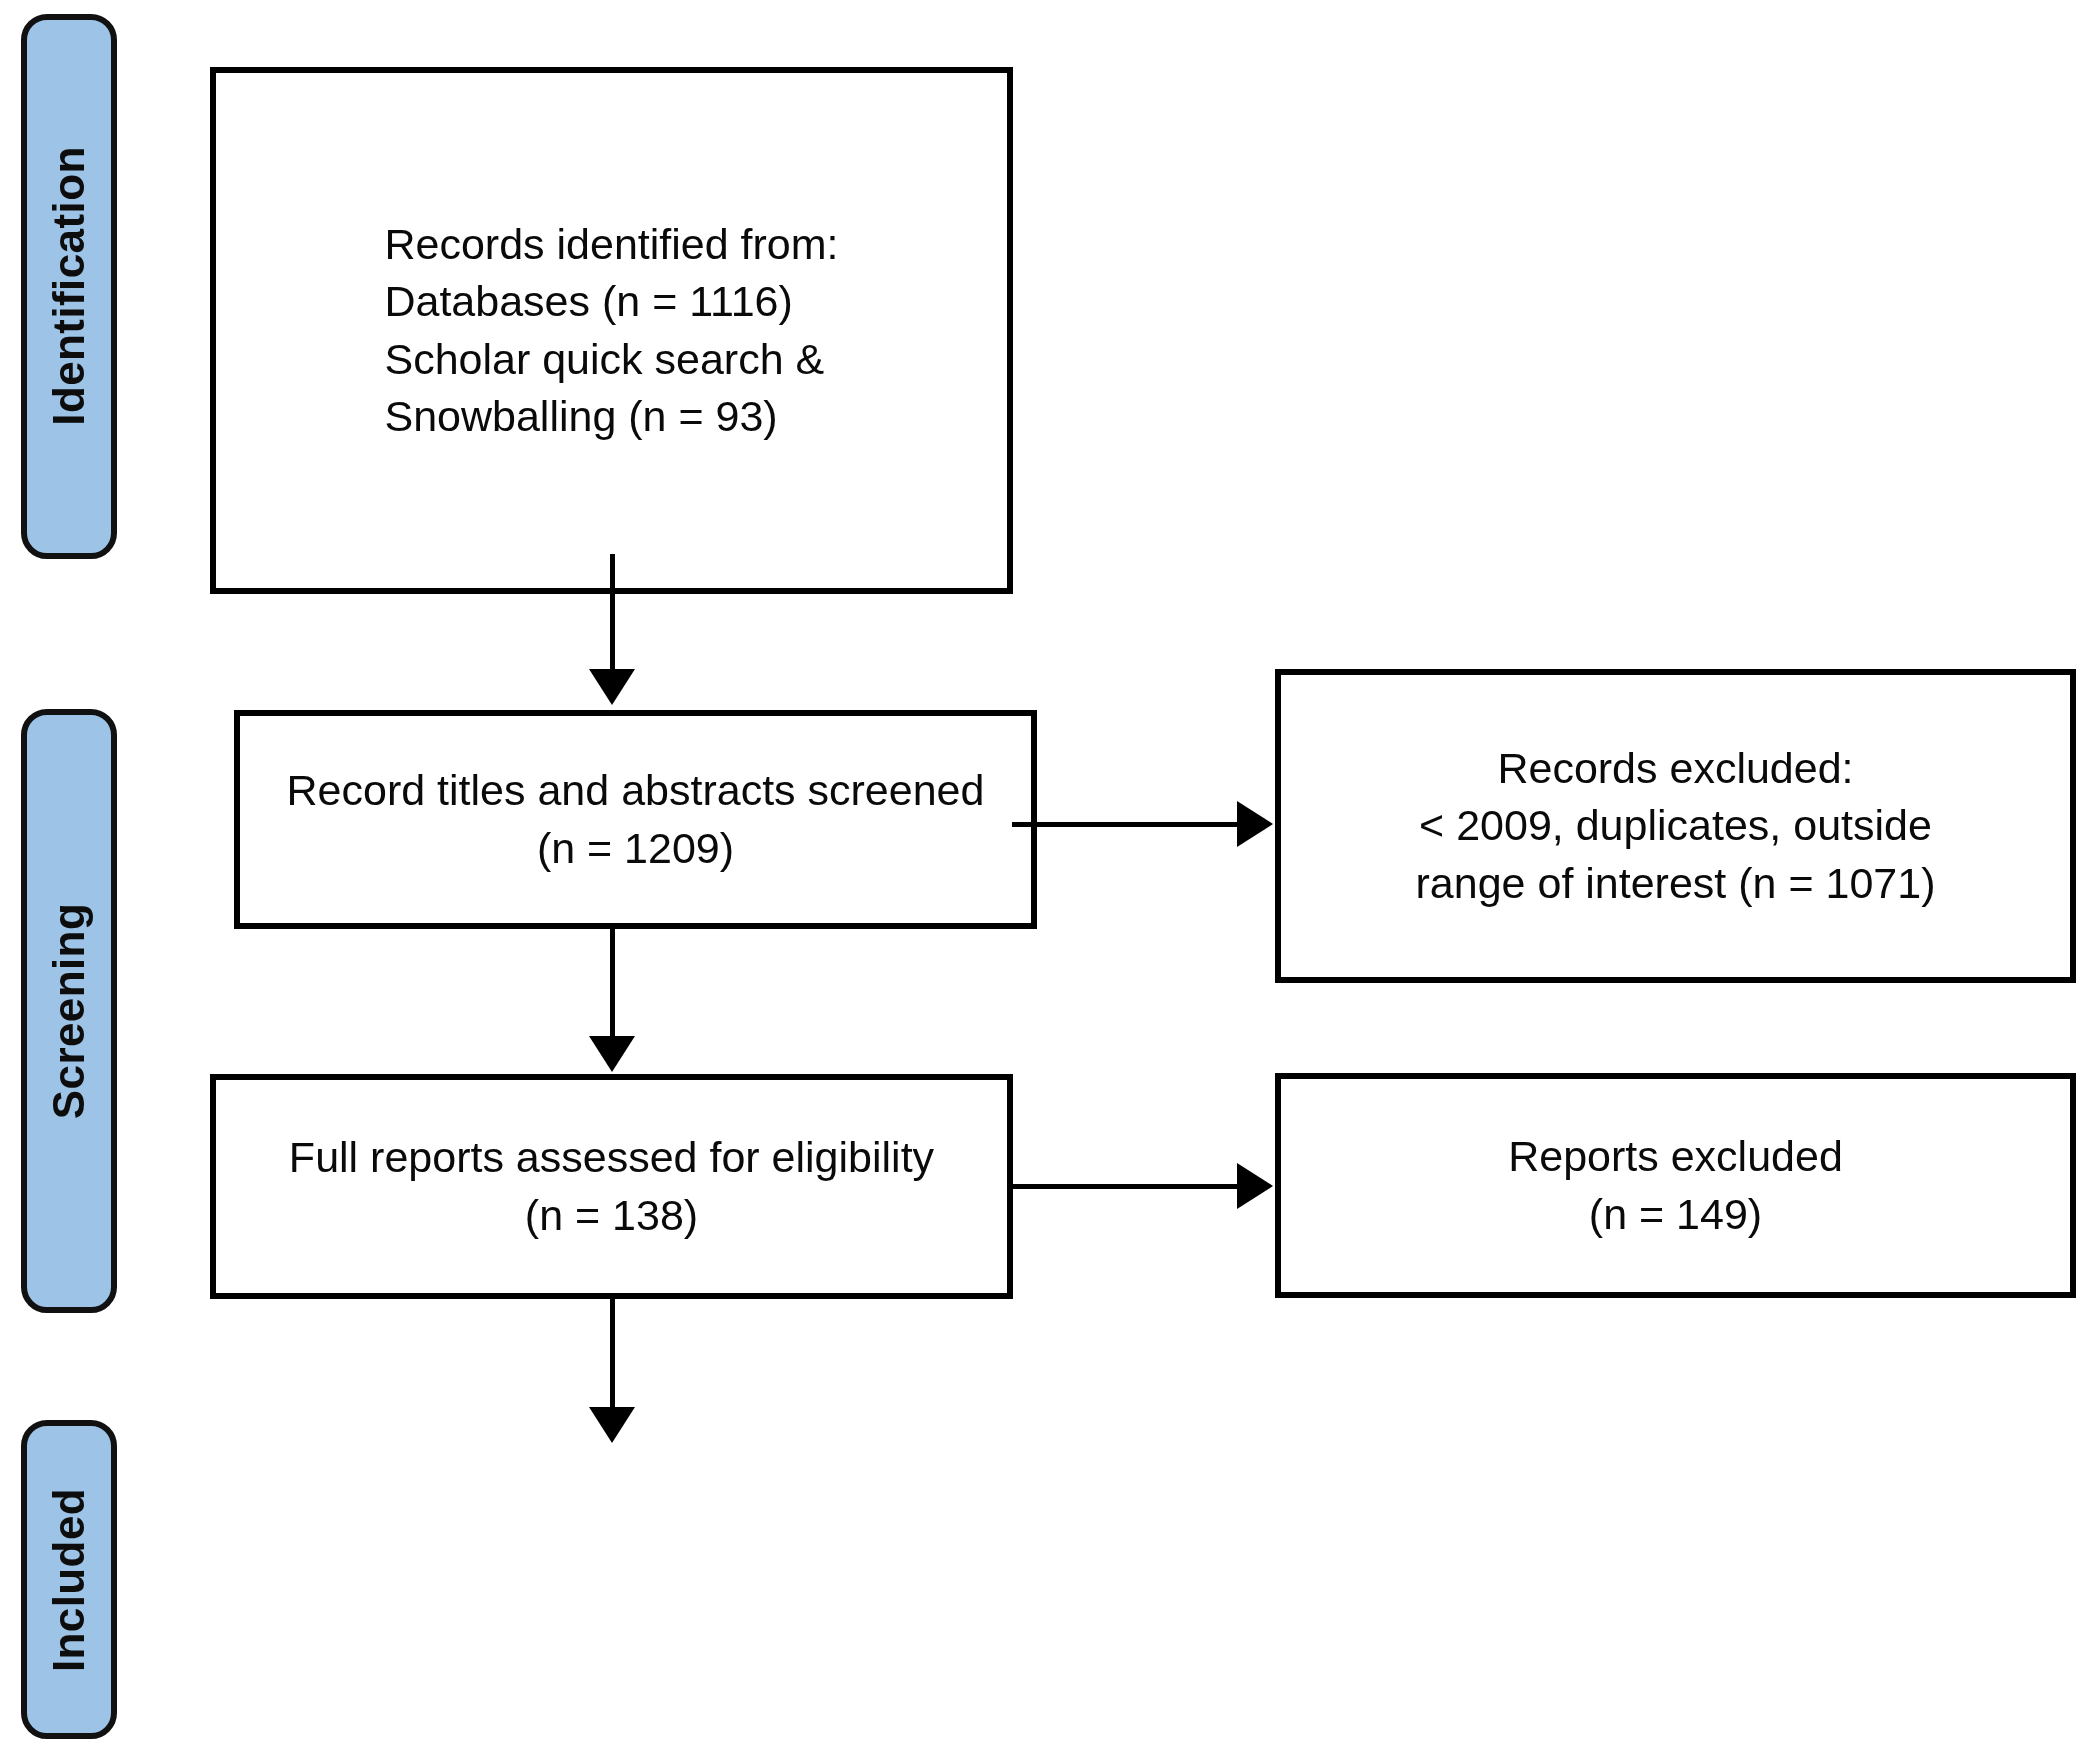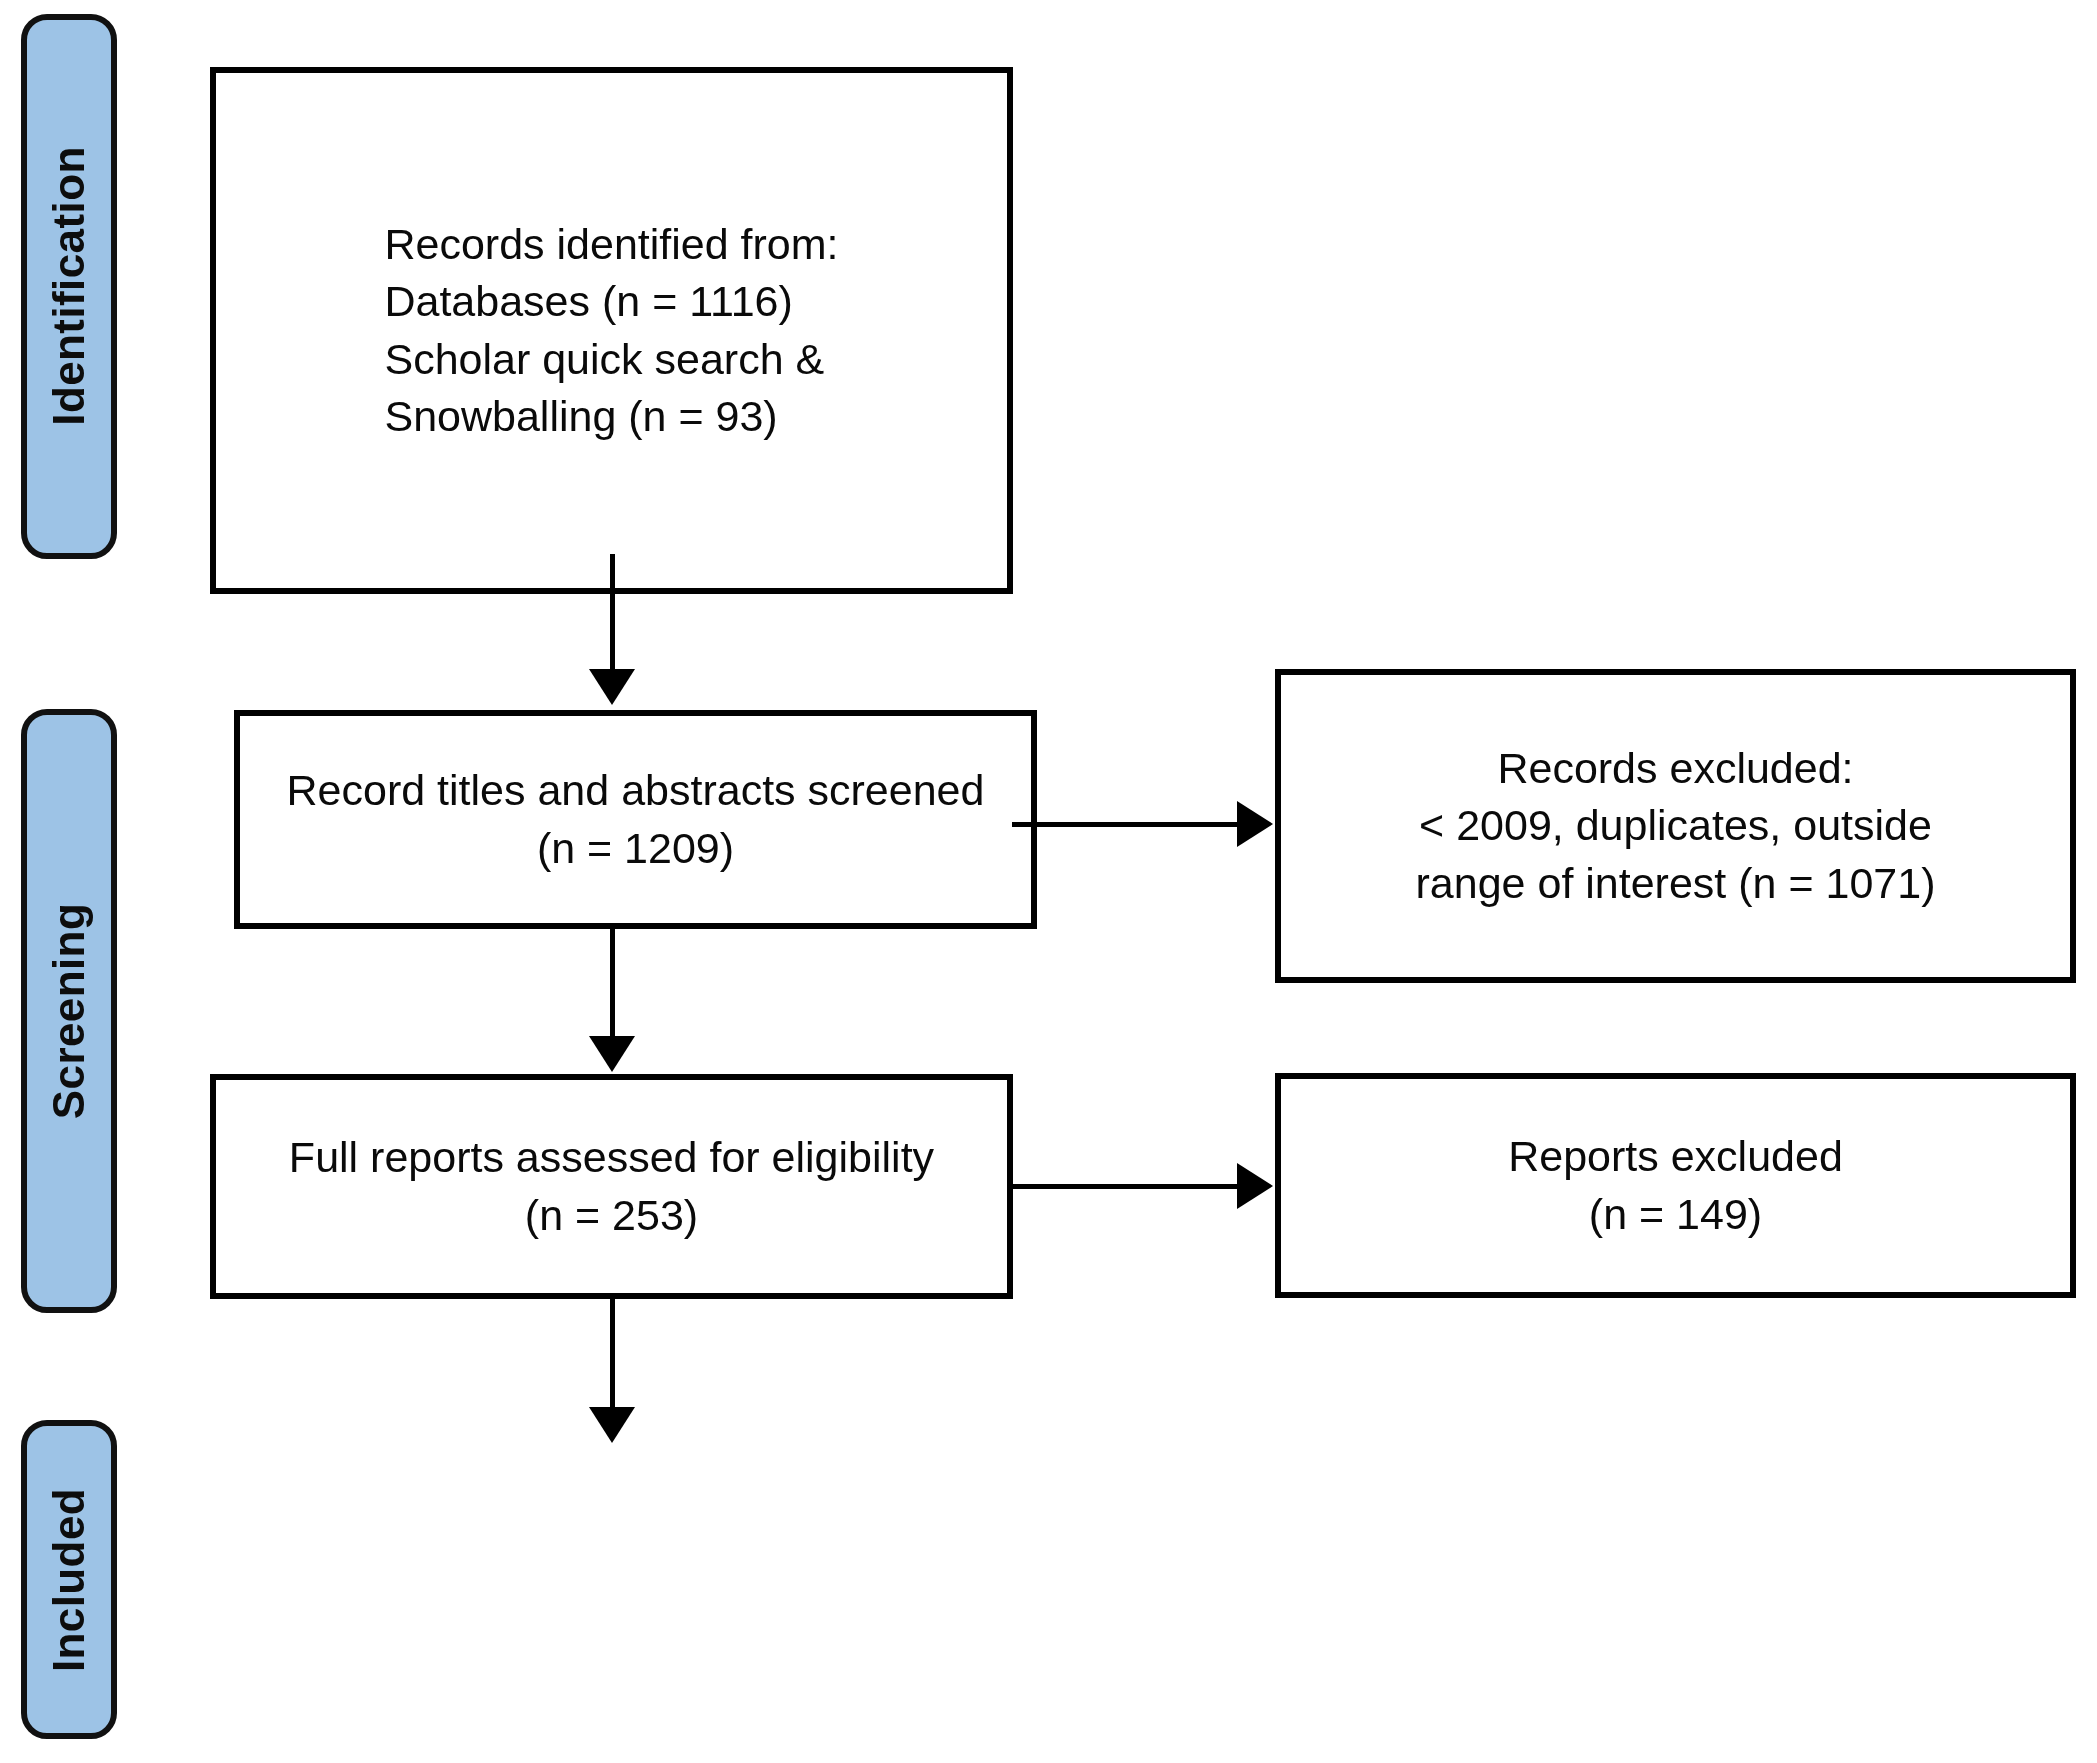--- a/index.html
+++ b/index.html
@@ -130,21 +130,21 @@
     <div class="box-text">Records excluded:
 &lt; 2009, duplicates, outside
 range of interest (n = 1071)</div>
   </div>
 
   <div class="v-line" style="left:610px; top:929px; height:110px;"></div>
   <div class="v-arrowhead" style="left:589px; top:1036px;"></div>
 
   <div class="box" style="left:210px; top:1074px; width:803px; height:225px;">
     <div class="box-text">Full reports assessed for eligibility
-(n = 253)</div>
+(n = 138)</div>
   </div>
 
   <div class="h-line" style="left:1012px; top:1184px; width:228px;"></div>
   <div class="h-arrowhead" style="left:1237px; top:1163px;"></div>
 
   <div class="box" style="left:1275px; top:1073px; width:801px; height:225px;">
     <div class="box-text">Reports excluded
 (n = 149)</div>
   </div>
 

